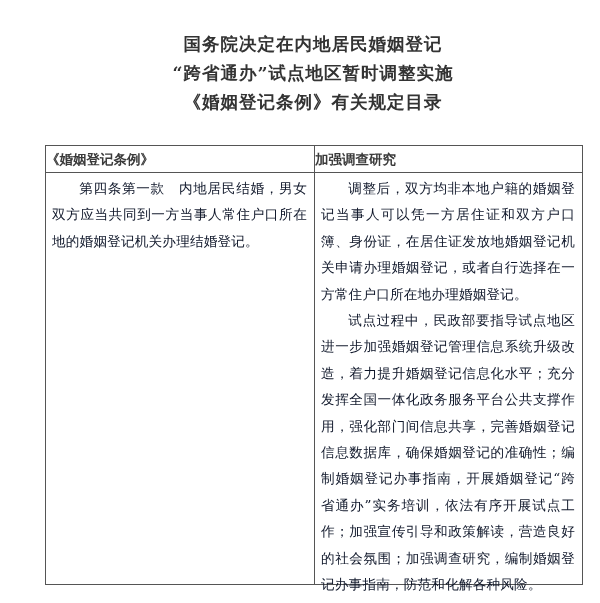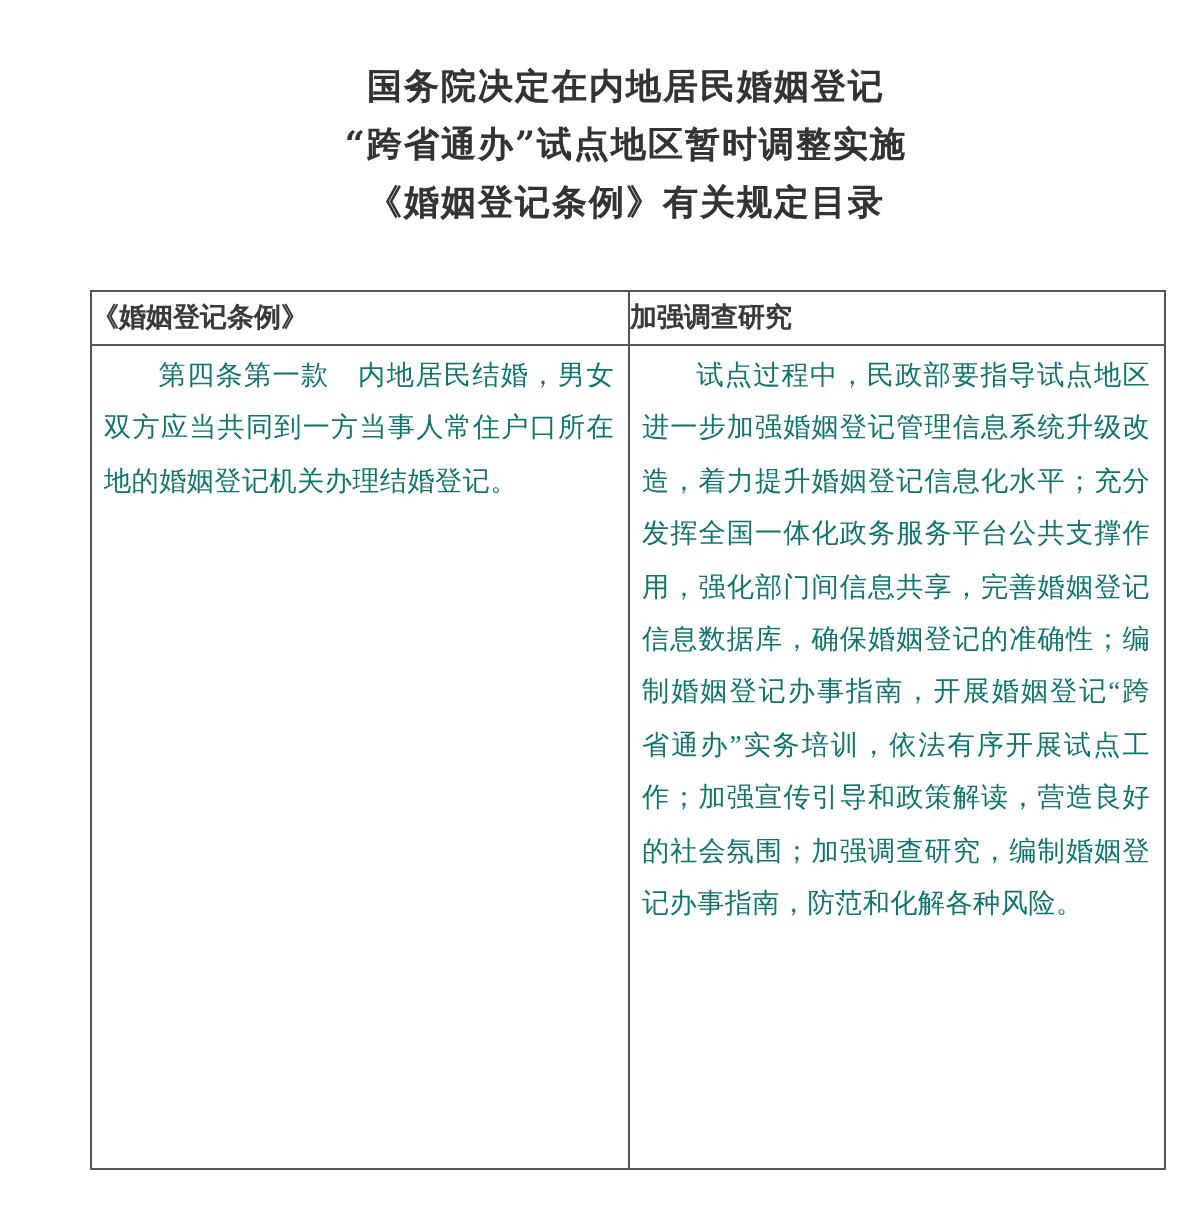--- a/index.html
+++ b/index.html
@@ -65,27 +65,26 @@
       color: #3a3a3a;
       box-sizing: border-box;
       white-space: nowrap;
     }
     .col-body {
       padding: 2px 7px 0 6px;
     }
     .para {
       font-size: 13.6px;
       line-height: 26.4px;
-      color: #0f766e;
+      color: #0f172a;
       text-indent: 2em;
       margin: 0;
       text-align: justify;
       word-break: break-all;
       letter-spacing: 0.2px;
-      font-family: Liberation Serif, serif;
     }
   </style>
 </head>
 <body>
 
 <div class="title-block">
   <div class="title-line">国务院决定在内地居民婚姻登记</div>
   <div class="title-line">“跨省通办”试点地区暂时调整实施</div>
   <div class="title-line">《婚姻登记条例》有关规定目录</div>
 </div>
@@ -93,16 +92,17 @@
 <div class="doc-table">
   <div class="col col-left">
     <div class="col-header">《婚姻登记条例》</div>
     <div class="col-body">
       <p class="para">第四条第一款　内地居民结婚，男女双方应当共同到一方当事人常住户口所在地的婚姻登记机关办理结婚登记。</p>
     </div>
   </div>
   <div class="col col-right">
     <div class="col-header">加强调查研究</div>
     <div class="col-body">
+      <p class="para">调整后，双方均非本地户籍的婚姻登记当事人可以凭一方居住证和双方户口簿、身份证，在居住证发放地婚姻登记机关申请办理婚姻登记，或者自行选择在一方常住户口所在地办理婚姻登记。</p>
       <p class="para">试点过程中，民政部要指导试点地区进一步加强婚姻登记管理信息系统升级改造，着力提升婚姻登记信息化水平；充分发挥全国一体化政务服务平台公共支撑作用，强化部门间信息共享，完善婚姻登记信息数据库，确保婚姻登记的准确性；编制婚姻登记办事指南，开展婚姻登记“跨省通办”实务培训，依法有序开展试点工作；加强宣传引导和政策解读，营造良好的社会氛围；加强调查研究，编制婚姻登记办事指南，防范和化解各种风险。</p>
     </div>
   </div>
 </div>
 
 </body></html>

